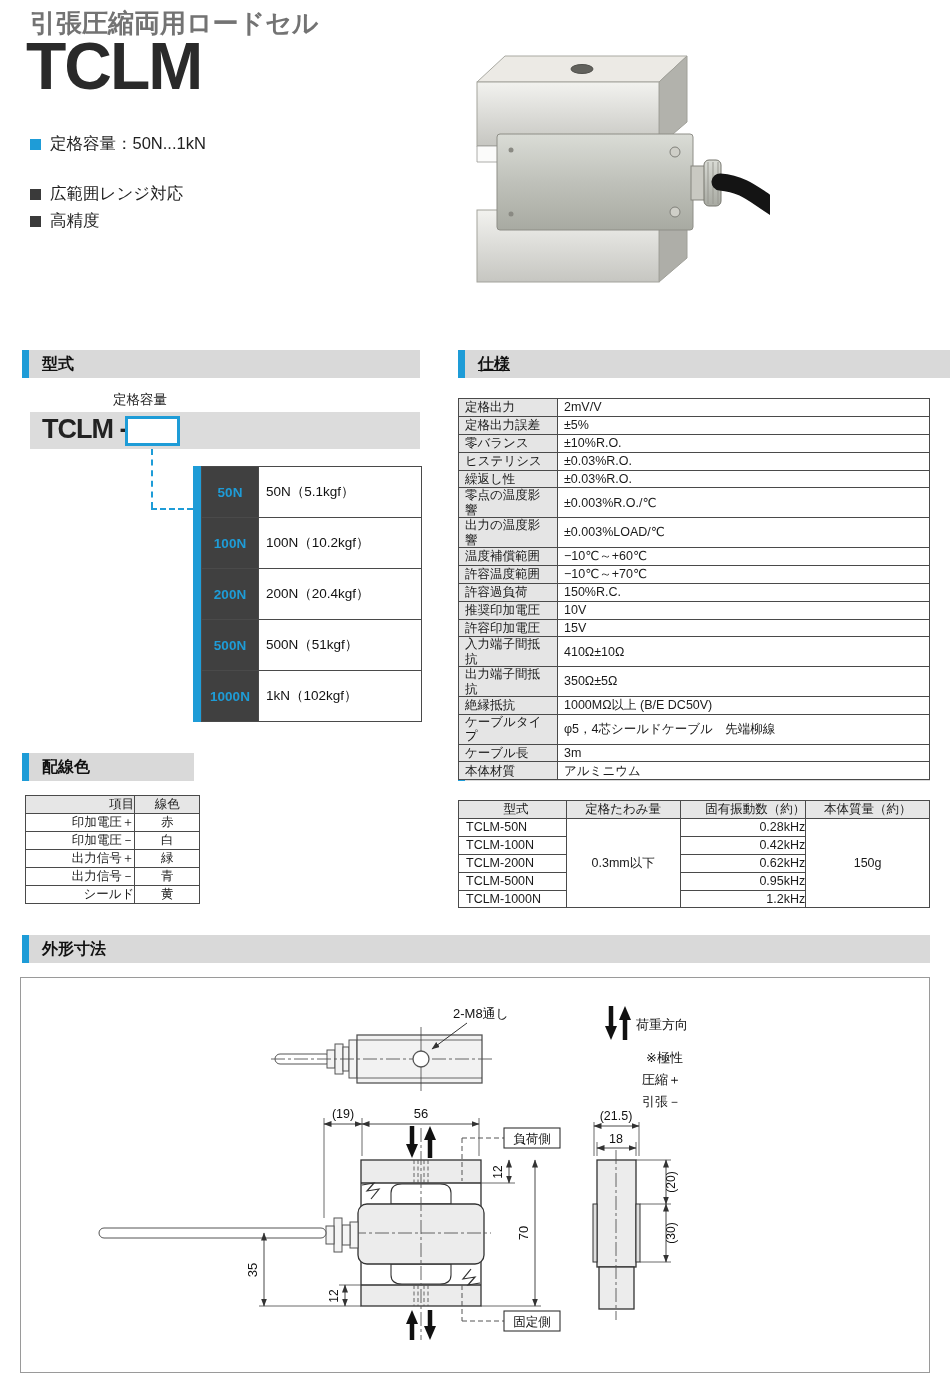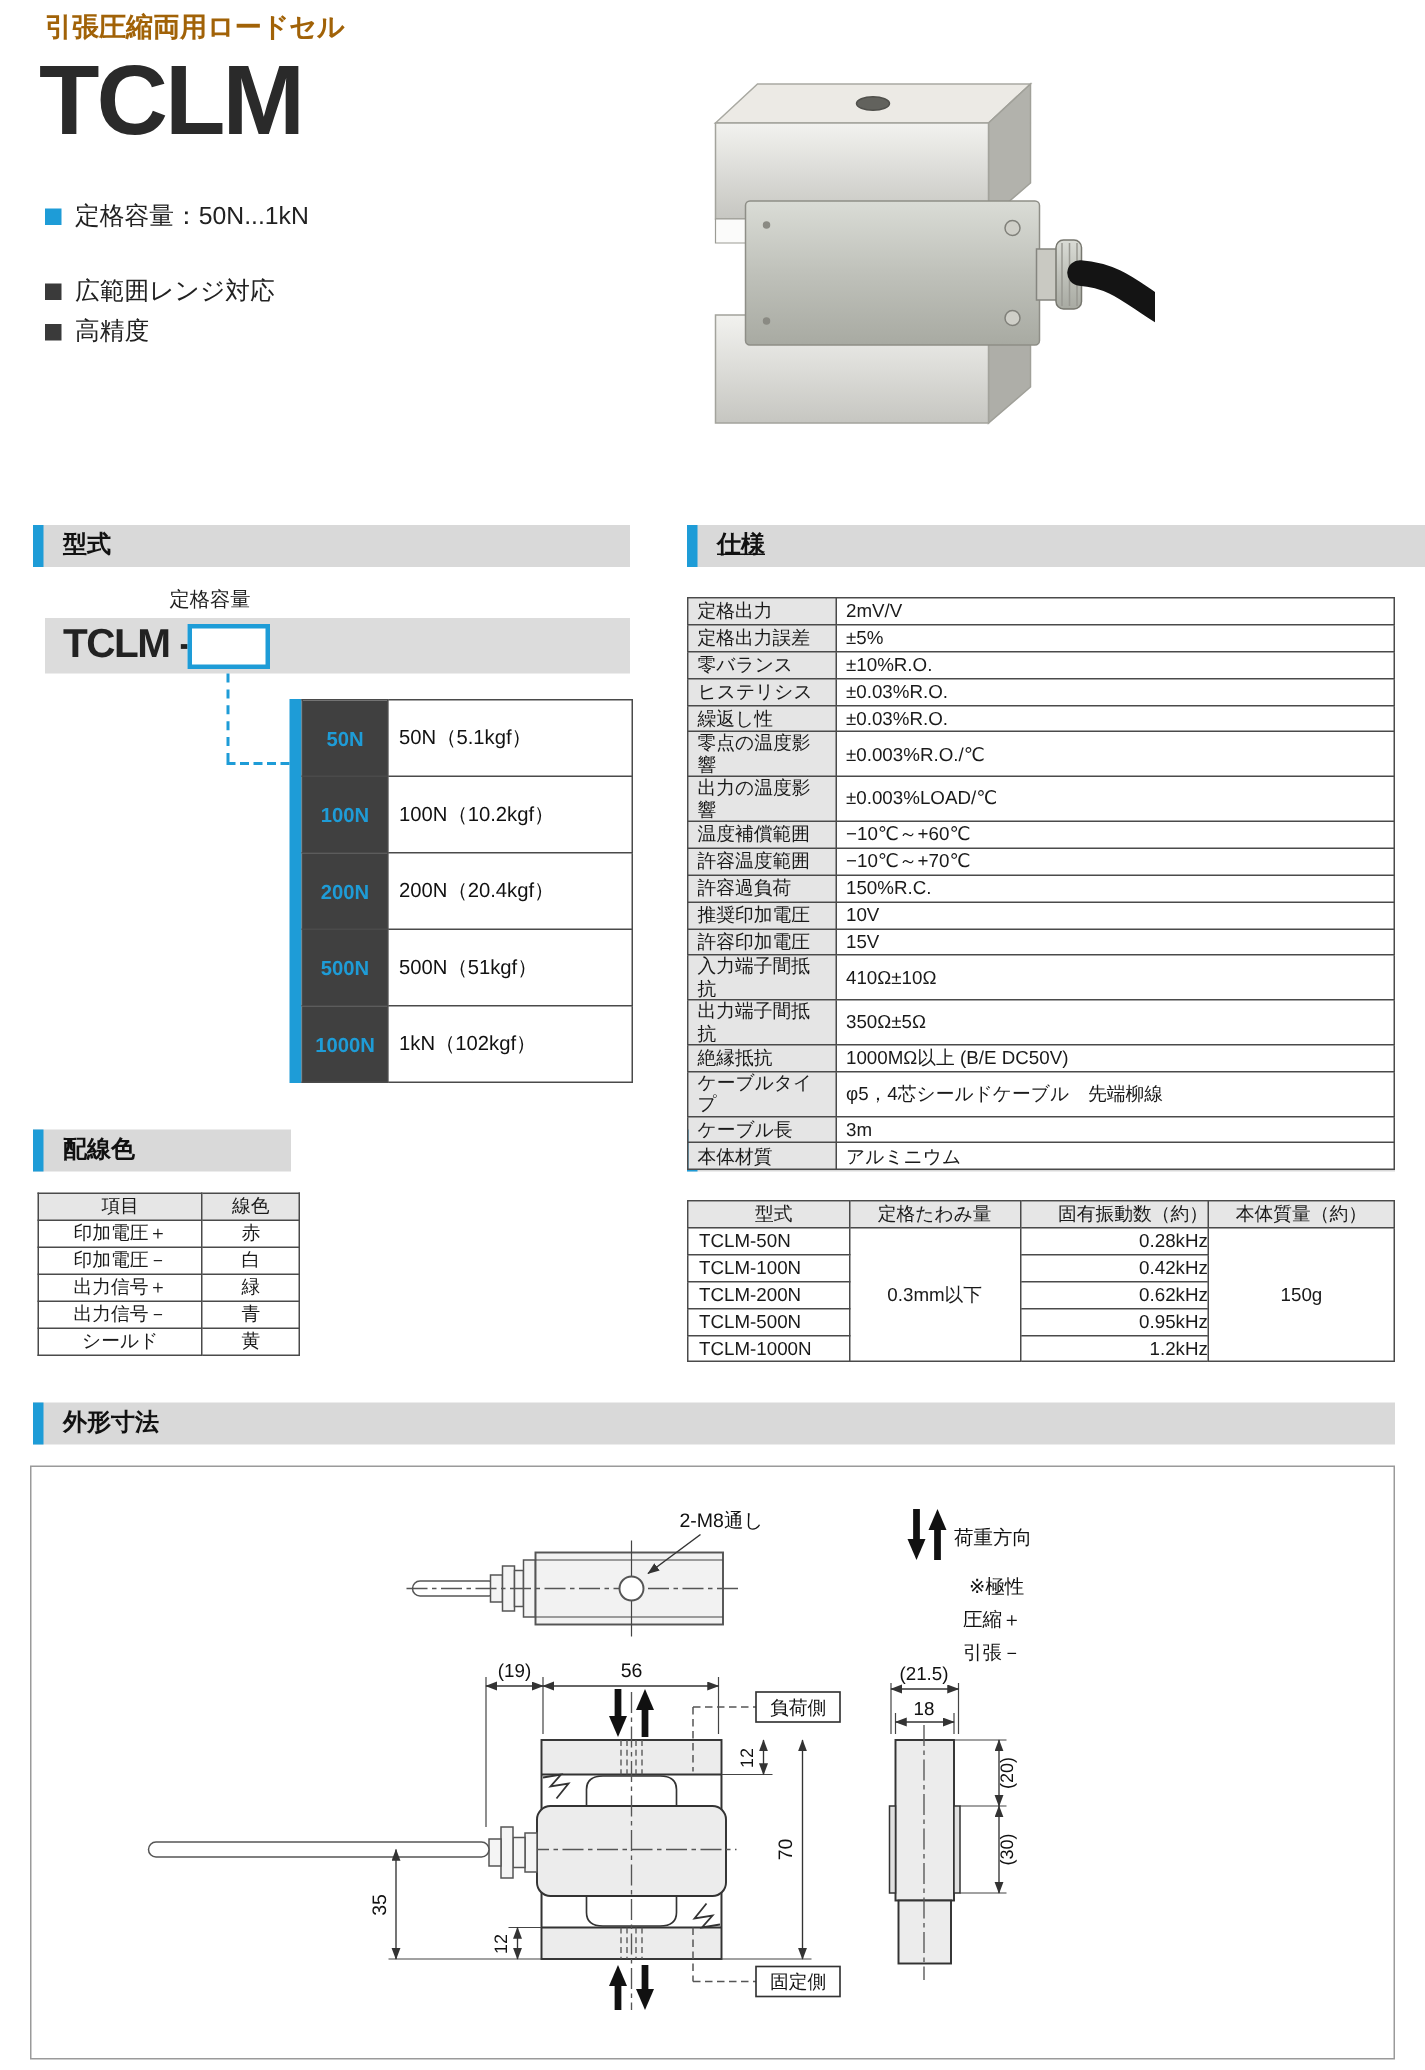--- a/index.html
+++ b/index.html
@@ -4,21 +4,21 @@
 <style>
   * { margin:0; padding:0; box-sizing:border-box; }
   html,body { background:#fff; }
   body {
     width:950px; height:1380px; position:relative;
     font-family:"Liberation Sans","DejaVu Sans",sans-serif; color:#1a1a1a;
   }
   .abs { position:absolute; }
 
   
-  .subtitle { left:30px; top:6px; font-size:18px; font-weight:bold; color:#a16207; }
+  .subtitle { left:30px; top:6px; font-size:26px; font-weight:bold; color:#737373; }
   .title { left:26px; top:28px; font-size:66px; font-weight:900; letter-spacing:-2px; color:#2a2a2a; }
   .feature { display:flex; align-items:center; gap:9px; font-size:16.5px; color:#222; }
   .feature .sq { width:11px; height:11px; background:#3a3a3a; flex:0 0 auto; }
   .feature .sq.accent { background:#1e9cd7; }
   #feat0 { left:30px; top:133px; }
   #feat1 { left:30px; top:183px; }
   #feat2 { left:30px; top:210px; }
 
   
   .sec { height:28px; background:#d9d9d9; border-left:7px solid #1e9cd7;
@@ -45,21 +45,21 @@
 
   
   .spec-table { left:458px; top:398px; width:472px; }
   .spec-table td { border:1px solid #4a4a4a; font-size:12.5px; height:17.9px; padding:0 6px; line-height:1.15; }
   .spec-table td.lab { width:99px; background:#e5e5e5; }
   .spec-table td.val { background:#fff; }
 
   
   .wire-table { left:25px; top:795px; width:175px; }
   .wire-table td { border:1px solid #4a4a4a; font-size:12.5px; height:17.9px; text-align:center; }
-  .wire-table td.c0 { width:110px; }
+  .wire-table td.c0 { width:110px;text-align:right; }
   .wire-table td.c1 { width:65px; }
   .wire-table tr.hdr td { background:#e6e6e6; }
 
   
   .mech-table { left:458px; top:800px; width:472px; }
   .mech-table td { border:1px solid #4a4a4a; font-size:12.5px; height:17.9px; text-align:center; vertical-align:middle; }
   .mech-table tr.hdr td { background:#e6e6e6; }
   .mech-table td.model { width:108px; text-align:left; padding-left:7px; }
   .mech-table td.defl { width:114px; }
   .mech-table td.freq { width:126px;text-align:right; }

